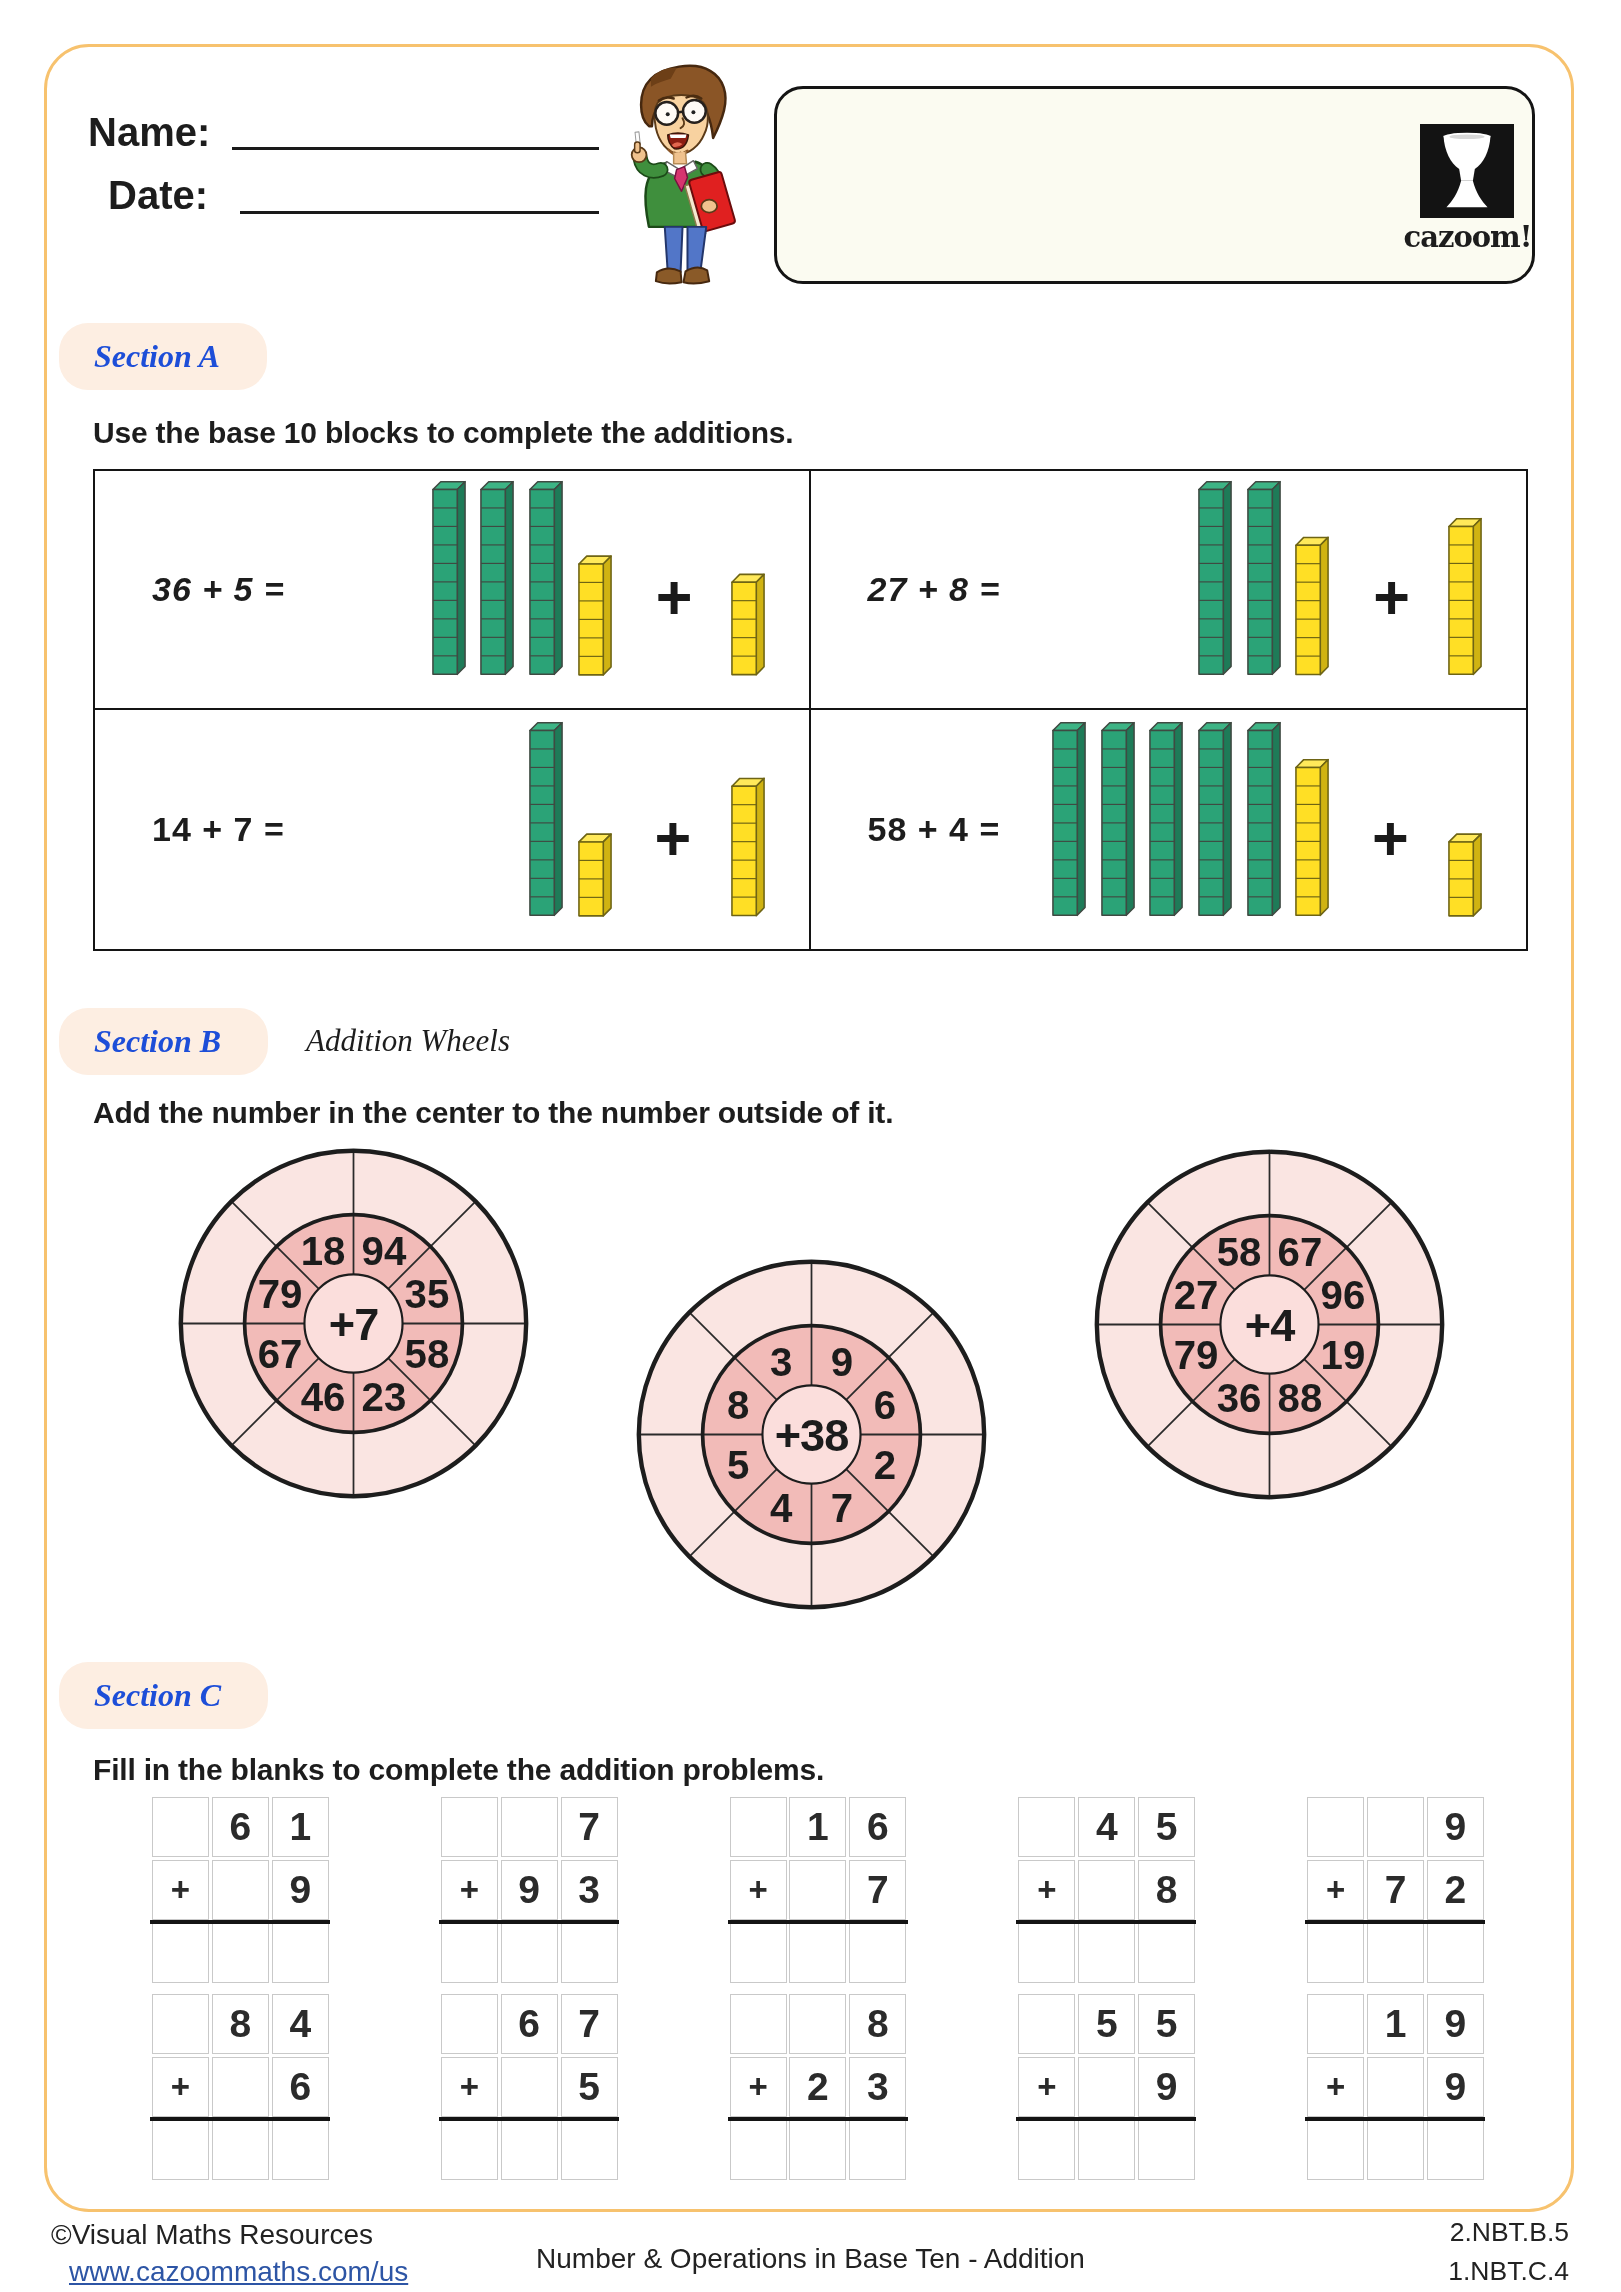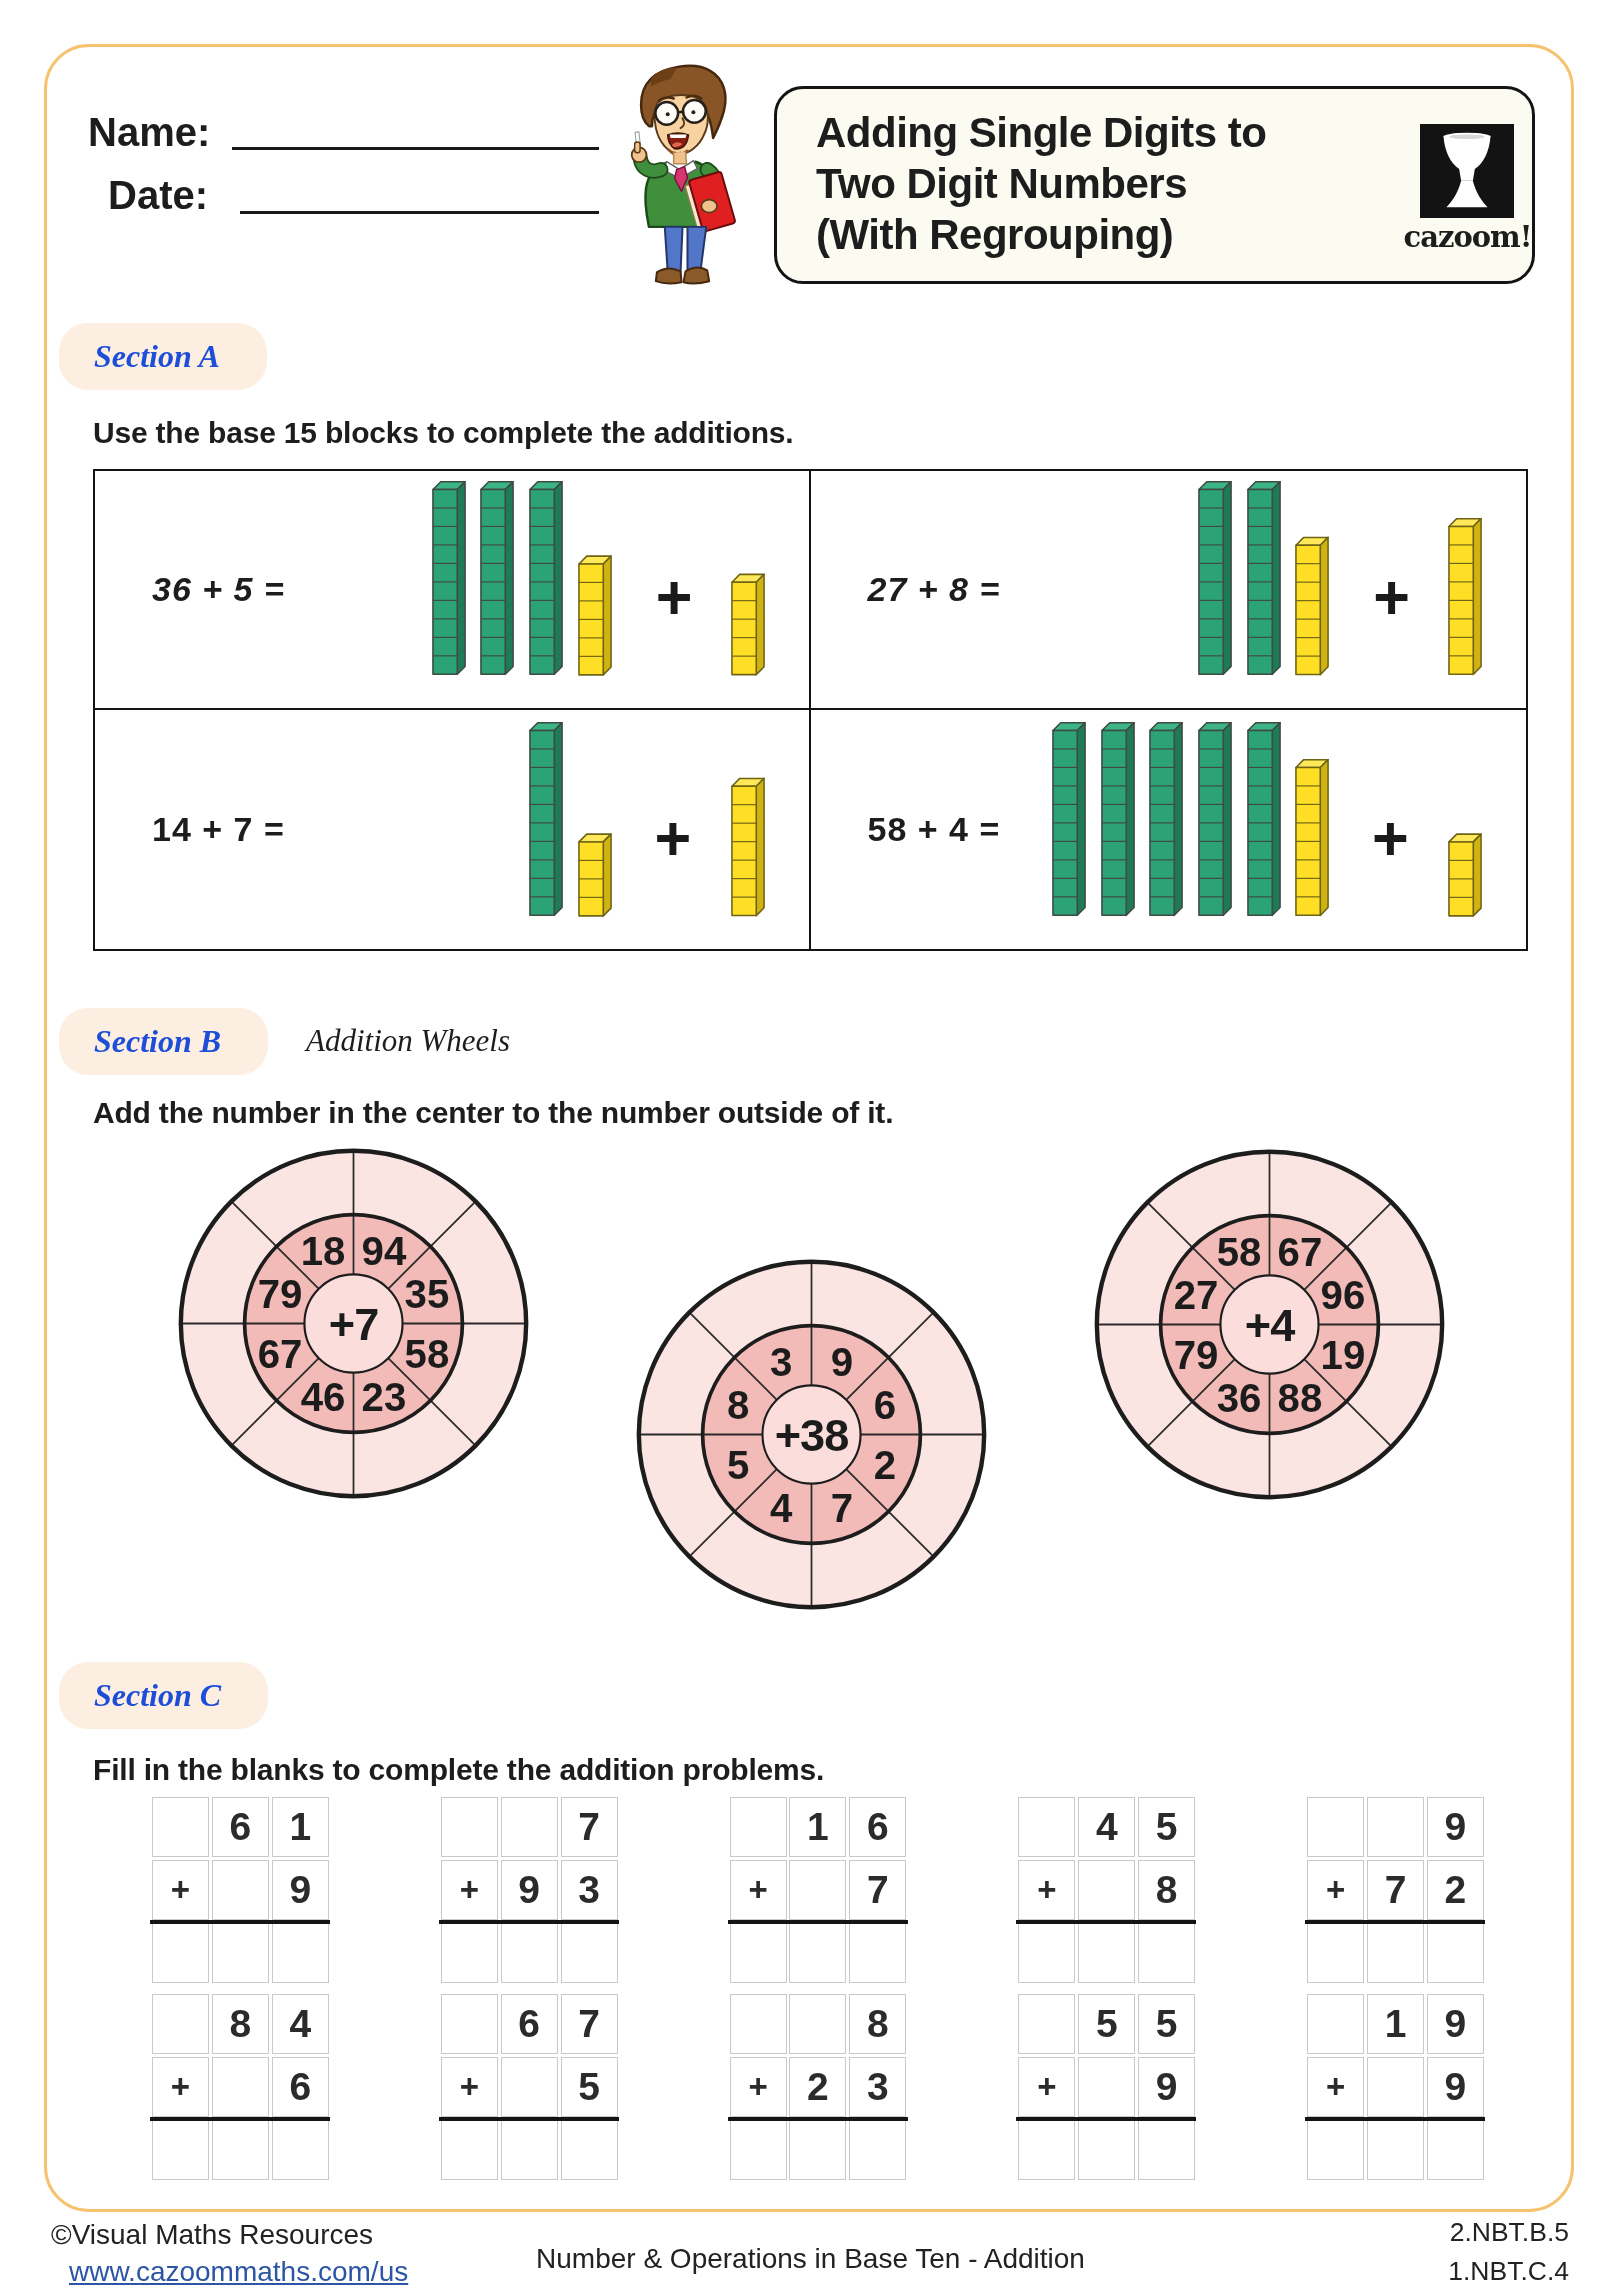--- a/index.html
+++ b/index.html
@@ -95,38 +95,33 @@
       </g>
       <ellipse cx="99" cy="149" rx="8" ry="6.5" fill="#f0c28e" stroke="#5a3a18" stroke-width="1.8"></ellipse>
       <path d="M54,170 L72,170 L70,216 L57,216 Z" fill="#5276c8" stroke="#23366b" stroke-width="2"></path>
       <path d="M77,170 L96,170 L90,216 L77,216 Z" fill="#5276c8" stroke="#23366b" stroke-width="2"></path>
       <path d="M46,216 Q57,209 70,215 L71,226 Q56,229 45,225 Z" fill="#8a5a28" stroke="#46280f" stroke-width="2"></path>
       <path d="M75,215 Q87,208 97,214 L99,225 Q84,229 73,226 Z" fill="#8a5a28" stroke="#46280f" stroke-width="2"></path>
     </g>
   </svg>
 
   <div class="abs titlebox">
-    <div class="titletext">
-      <div>Adding Single Digits to</div>
-      <div>Two Digit Numbers</div>
-      <div>(With Regrouping)</div>
-    </div>
     <svg class="logo" viewBox="0 0 96 96">
       <rect width="96" height="96" fill="#131313"></rect>
       <path d="M24,12 L72,12 C71,28 65,40 56,46 L40,46 C31,40 25,28 24,12 Z" fill="#fff"></path>
       <path d="M40,46 L56,46 L54,58 L42,58 Z" fill="#fff"></path>
       <path d="M42,58 L54,58 C57,70 63,79 69,85 L27,85 C33,79 39,70 42,58 Z" fill="#fff"></path>
       <ellipse cx="48" cy="13" rx="24" ry="4" fill="#fff"></ellipse>
       <ellipse cx="48" cy="13" rx="18" ry="2.4" fill="#d8d8d8"></ellipse>
     </svg>
     <div class="logotext">cazoom!</div>
   </div>
 
   <div class="abs badge" style="left:59px;top:323px;">Section A</div>
-  <div class="abs instr" style="left:93px;top:416px;">Use the base 15 blocks to complete the additions.</div>
+  <div class="abs instr" style="left:93px;top:416px;">Use the base 10 blocks to complete the additions.</div>
 
   <div class="abs btable">
     <div class="bcell cr cb">
       <div class="problabel">36 + 5 =</div>
       <div class="blocks">
           <svg width="36" height="198" viewBox="0 0 37 202">
             <polygon points="2,10 27,10 35,2 10,2" fill="#3DB485" stroke="#3f4a42" stroke-width="1.6" stroke-linejoin="round"></polygon>
             <polygon points="27,10 35,2 35,192 27,200" fill="#1E7B58" stroke="#3f4a42" stroke-width="1.6" stroke-linejoin="round"></polygon>
             <rect x="2" y="10" width="25" height="190" fill="#2BA377" stroke="#3f4a42" stroke-width="1.6" stroke-linejoin="round"></rect>
             <line x1="2" y1="29" x2="27" y2="29" stroke="#3f4a42" stroke-width="1.2"></line>

